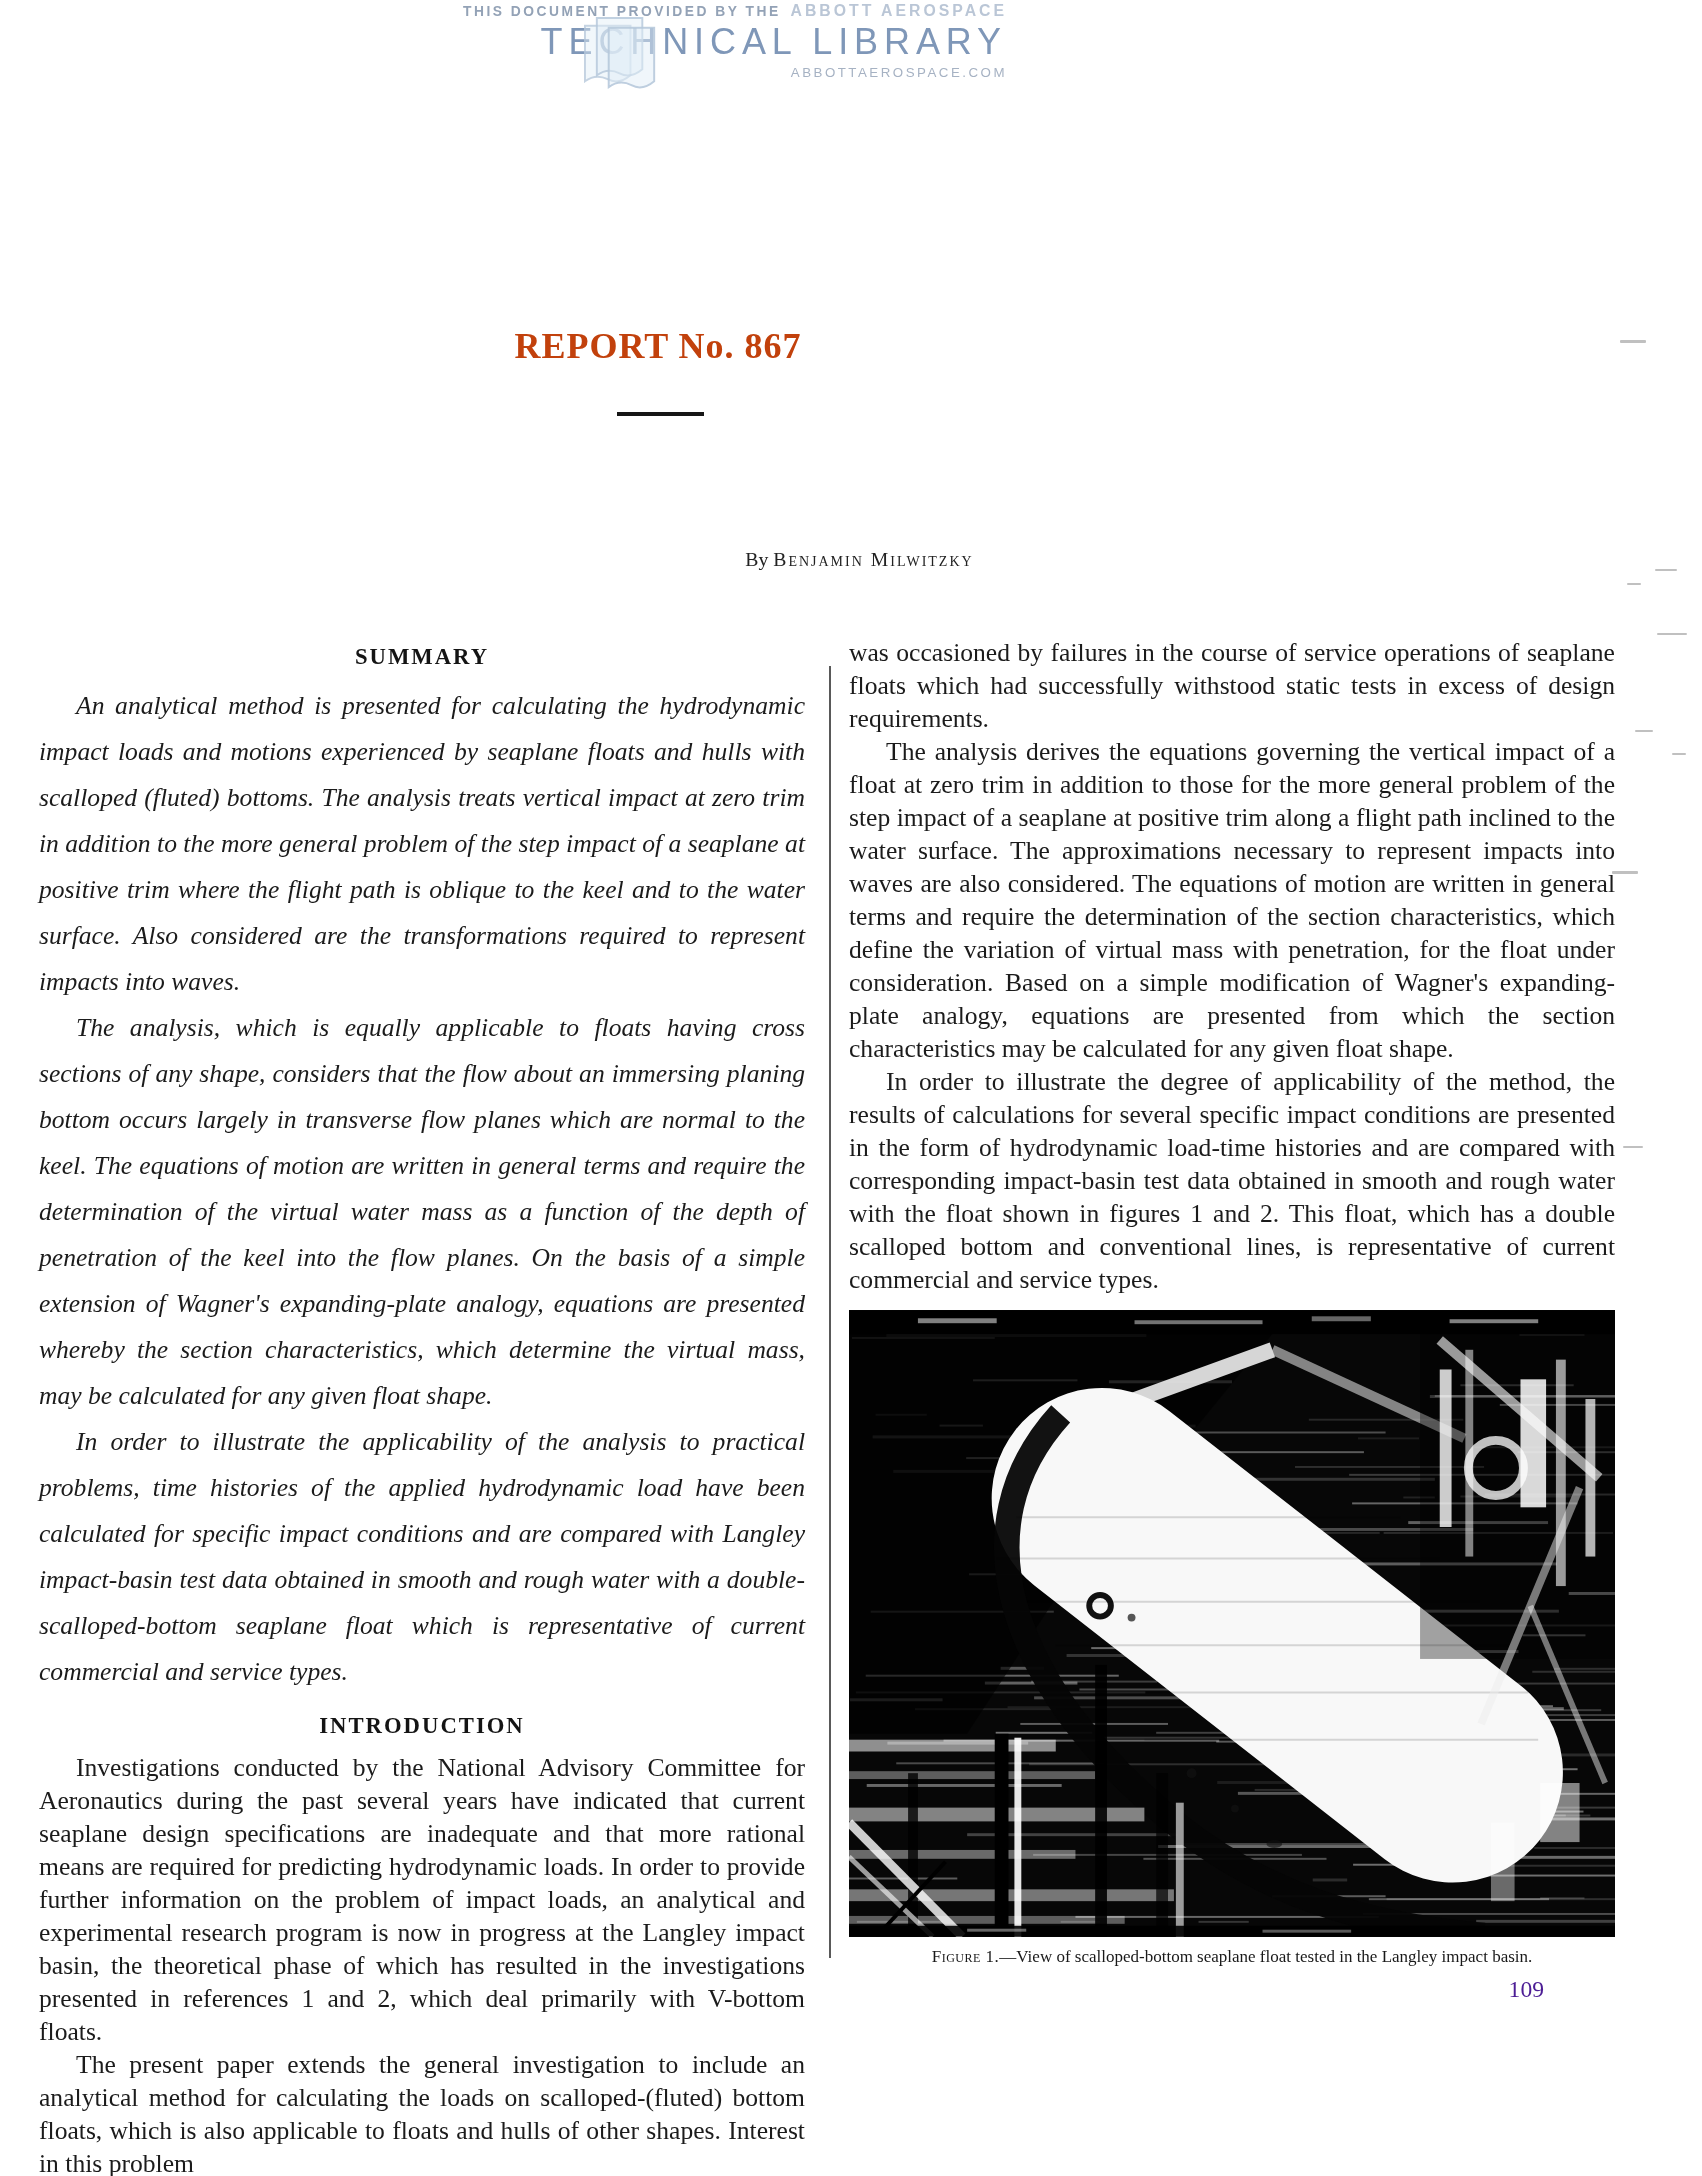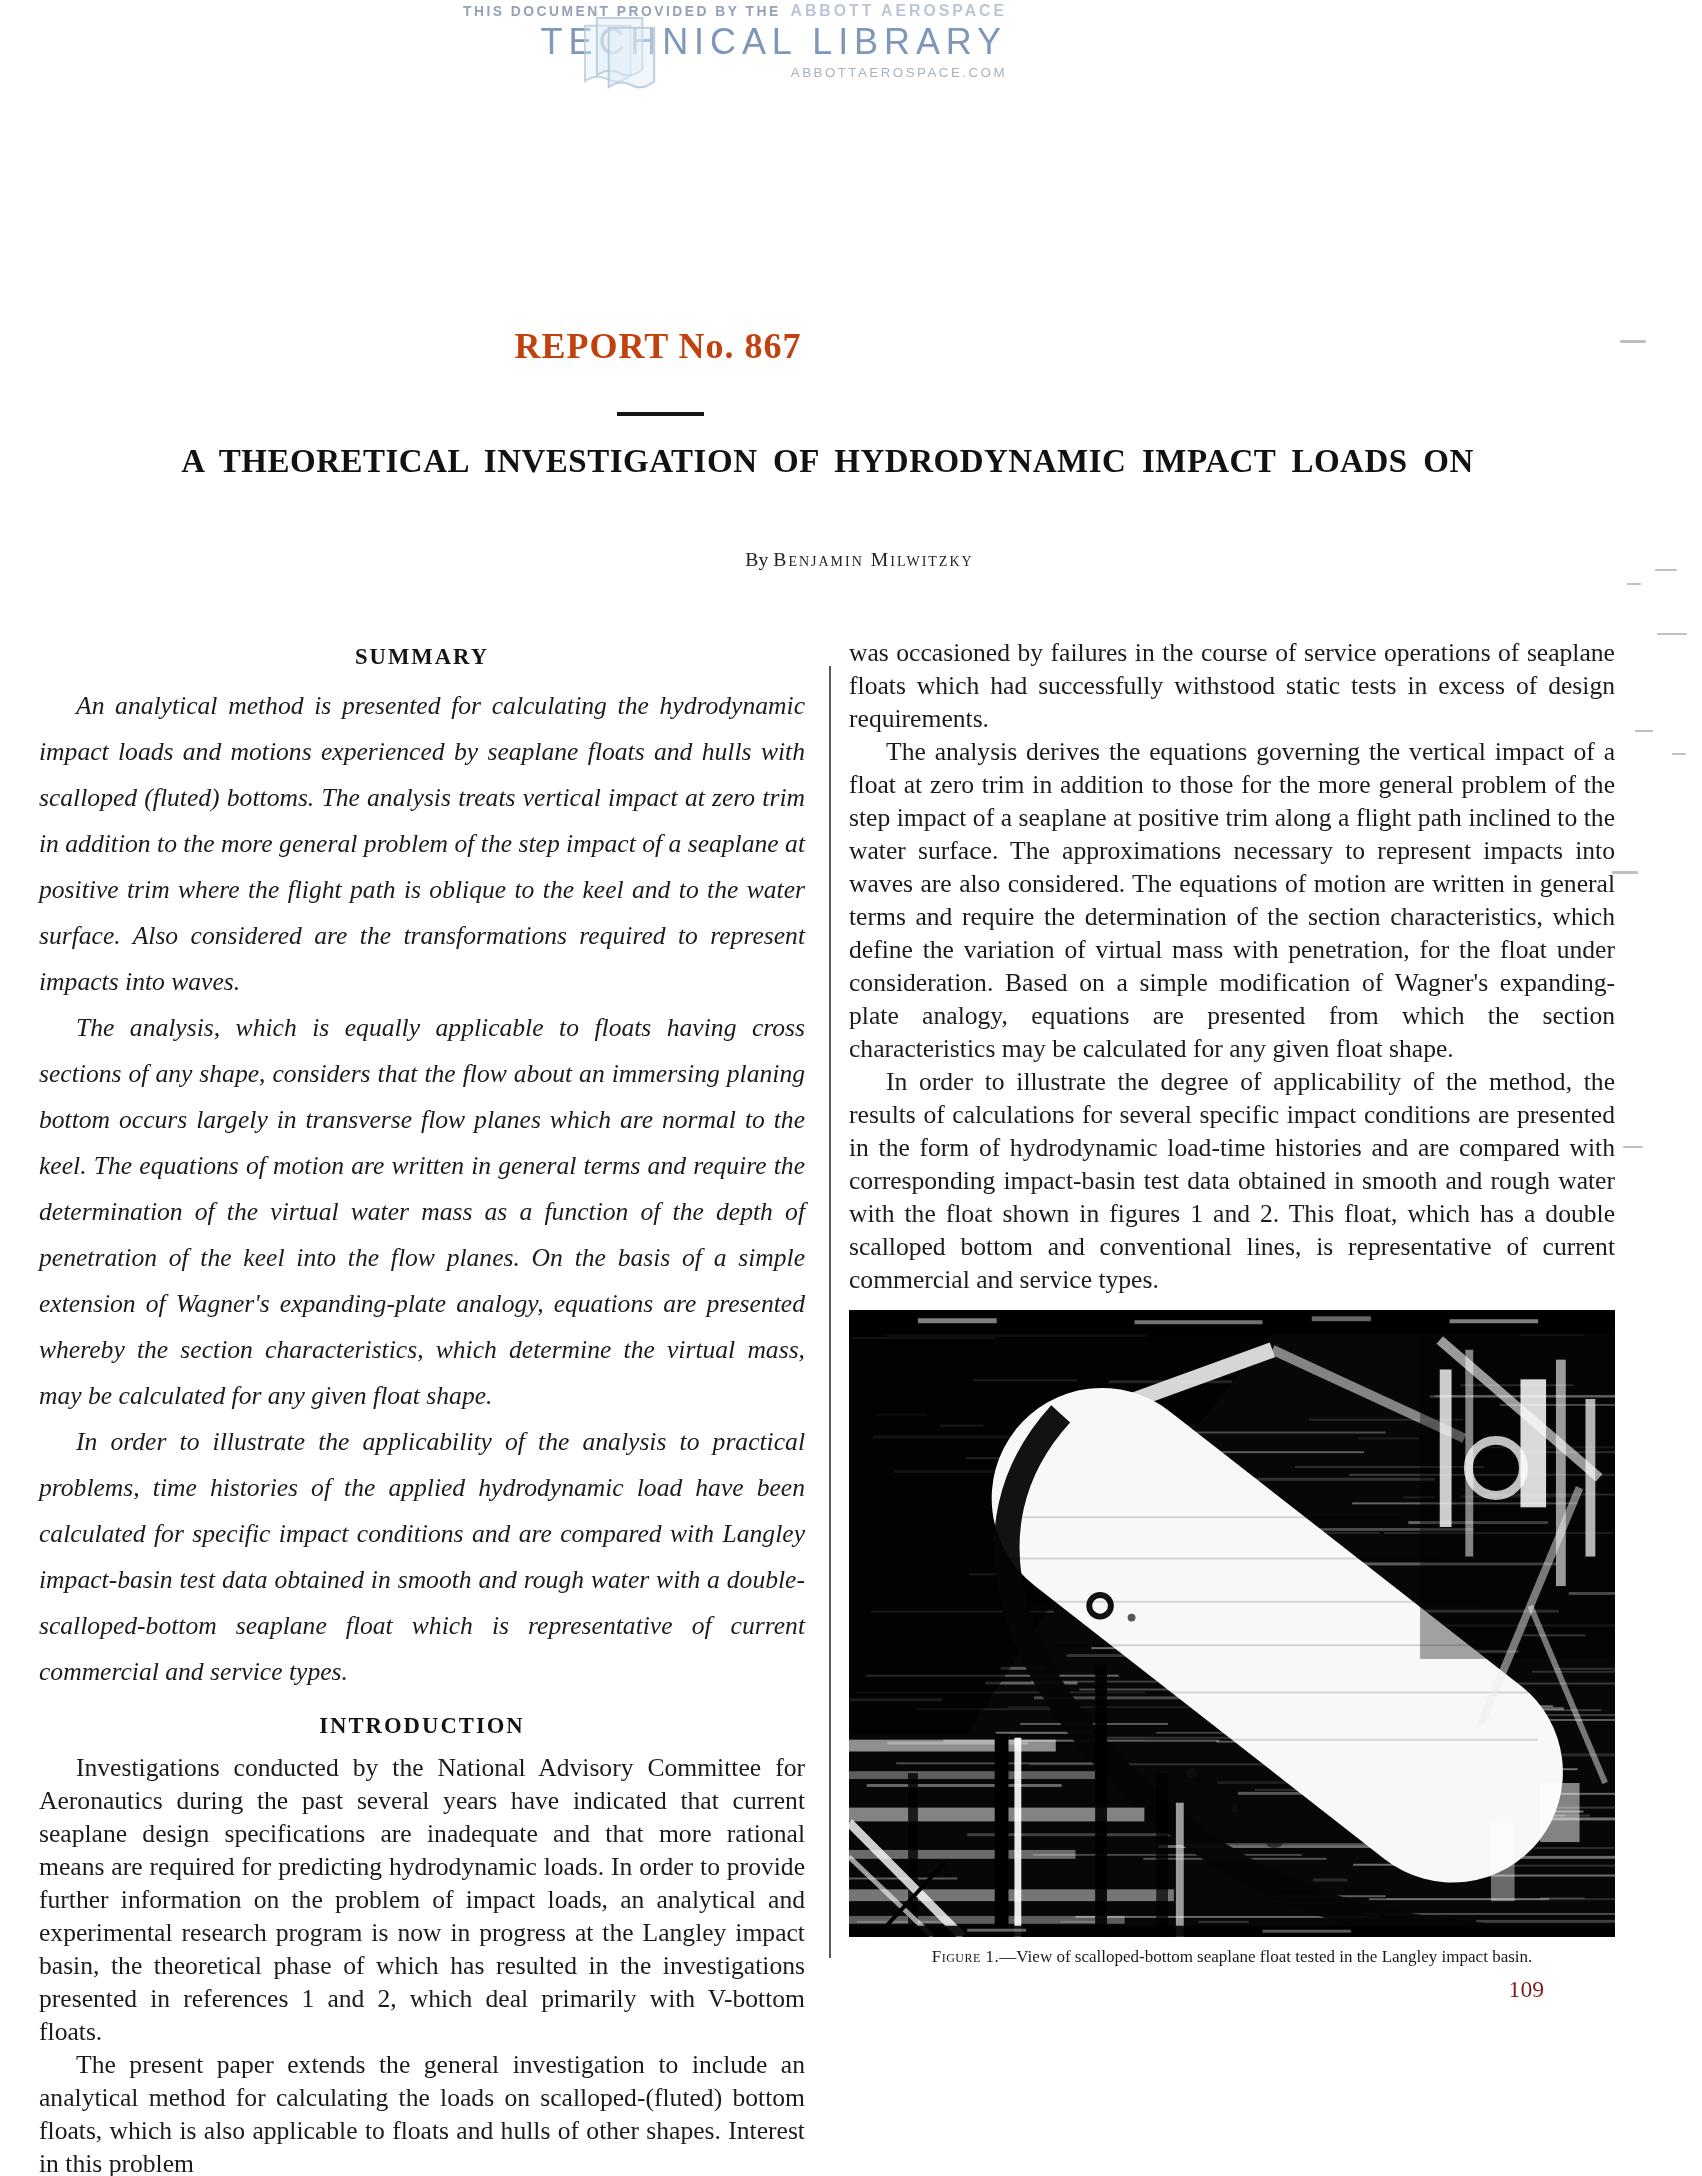--- a/index.html
+++ b/index.html
@@ -29,21 +29,21 @@
   .col-left .summary p{font-style:italic;line-height:46px;}
   .col h3{margin:3.9px 0 9.9px 0;text-align:center;font-size:22.7px;letter-spacing:2px;font-weight:bold;color:#141414;text-indent:0;}
   .col h3.intro{margin-top:13.8px;}
   .divider{position:absolute;left:790px;top:29.6px;width:2px;height:1292px;background:#303030;opacity:.8;}
 
   
   figure{margin:13.8px 0 0 0;}
   .photo{width:766px;height:627px;background:#060606;overflow:hidden;}
   figcaption{margin-top:9.9px;text-align:center;font-size:17px;line-height:20.7px;color:#191919;text-indent:0;}
   .figlabel{font-variant:small-caps;letter-spacing:0.5px;}
-  .pageno{margin-top:5.9px;padding-right:71px;text-align:right;font-size:23.6px;color:#7f1d1d;}
+  .pageno{margin-top:5.9px;padding-right:71px;text-align:right;font-size:23.6px;color:#4c1d95;}
 
   
   .artifact{position:absolute;background:#8d8d8d;opacity:.55;border-radius:1px;}
 </style>
 </head>
 <body>
 
 <div class="page">
 
   <header class="watermark">
@@ -55,21 +55,21 @@
     <g fill="rgba(224,236,246,0.55)" stroke="#b7c9dc" stroke-width="2">
       <path d="M6 14 h46 v50 q-12 10 -23 4 q-12 -6 -23 2 z" opacity="0.8"></path>
       <path d="M18 6 h46 v52 q-12 10 -23 4 q-12 -6 -23 2 z" opacity="0.85"></path>
       <path d="M30 16 h46 v54 q-12 10 -23 4 q-12 -6 -23 2 z" opacity="0.9"></path>
     </g>
   </svg>
 
   <h1 class="report-no">REPORT No. 867</h1>
   <div class="title-rule"></div>
   <h2 class="main-title">
-    <span>A THEORETICAL INVESTIGATION OF HYDRODYNAMIC IMPACT LOADS ON</span><br>
+    <br>
   </h2>
   <div class="byline">
     <span>By</span>
     <span class="author">Benjamin Milwitzky</span>
   </div>
 
   <div class="columns">
     <div class="divider"></div>
 
     <div class="col col-left">

